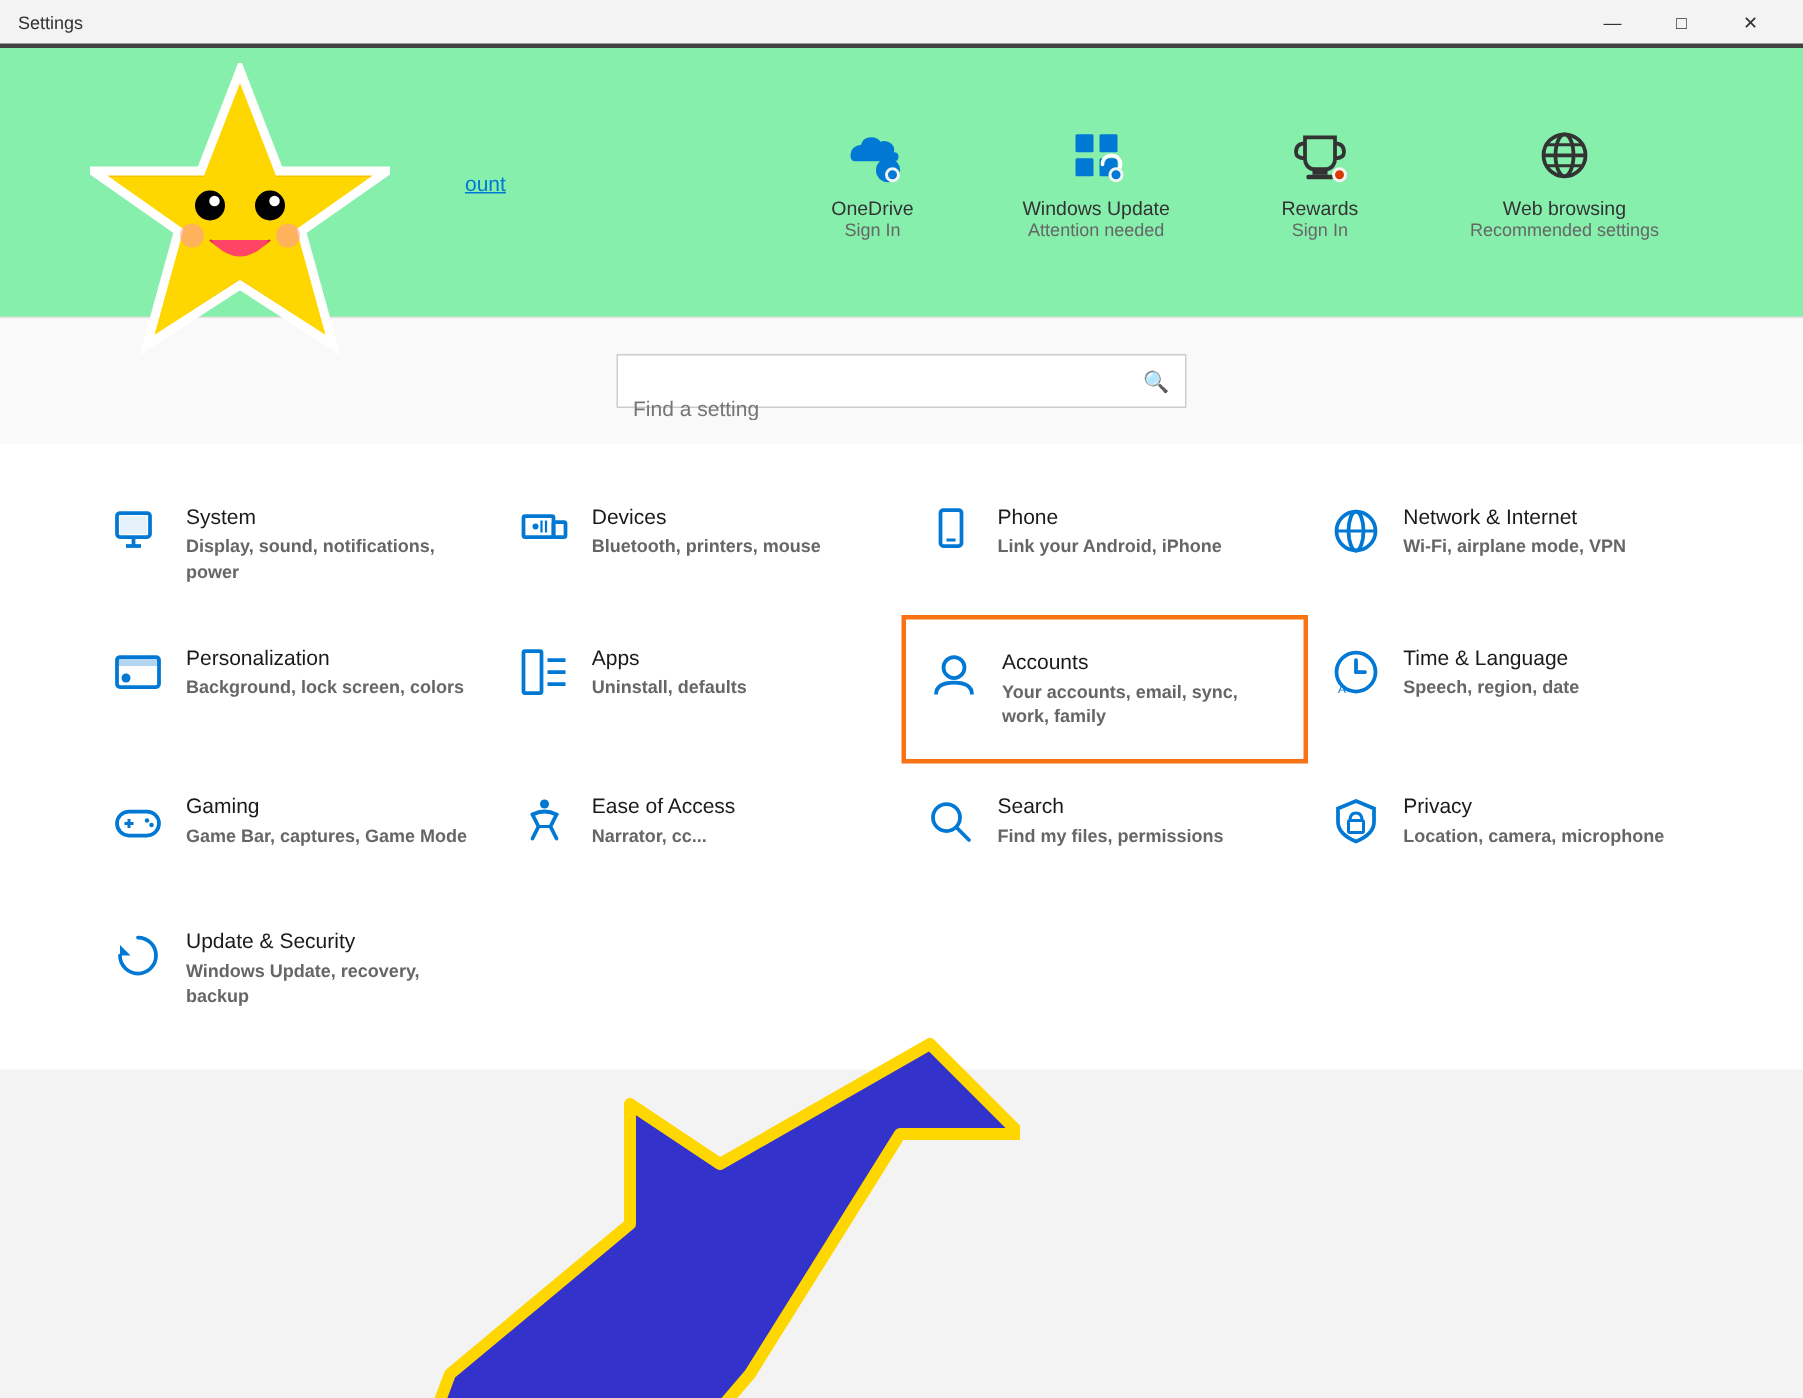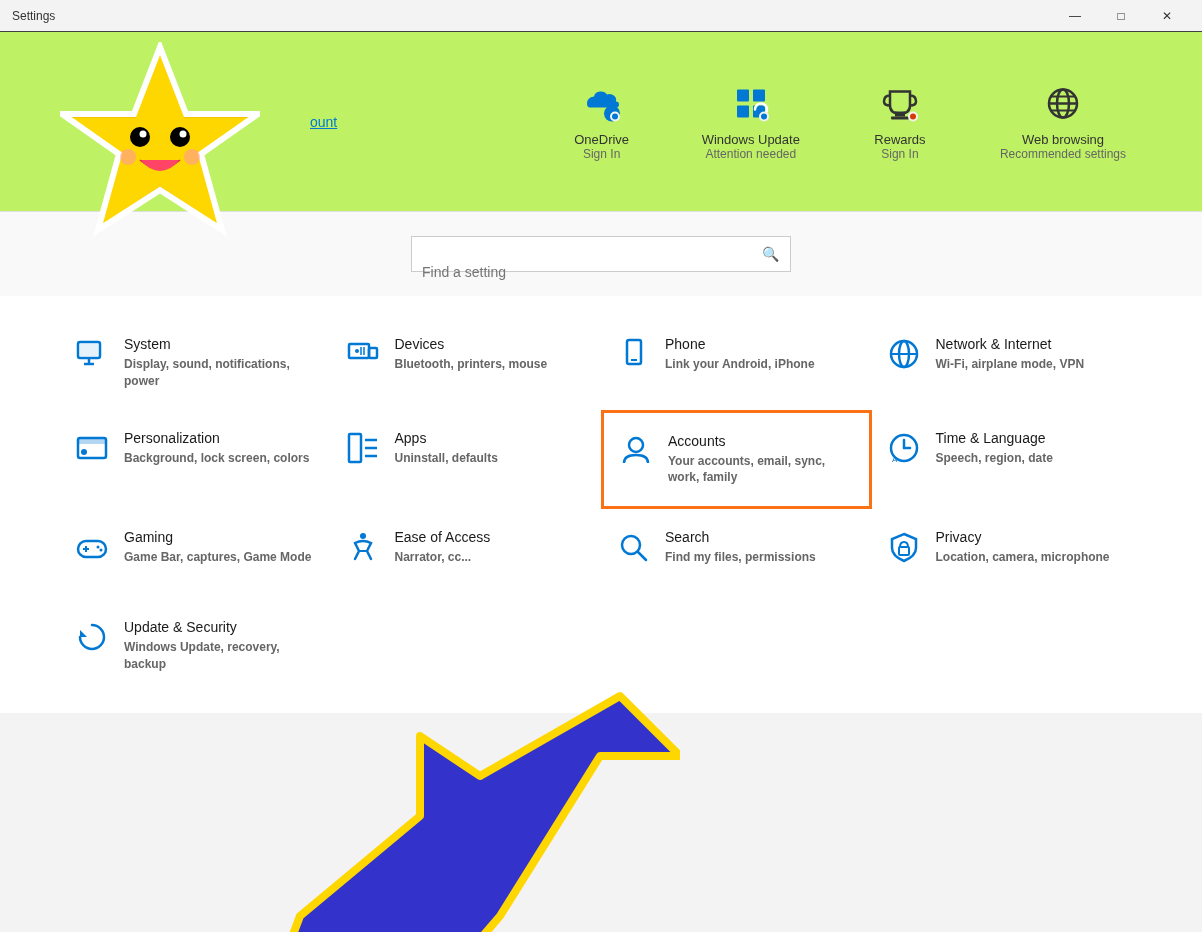--- a/index.html
+++ b/index.html
@@ -13,21 +13,21 @@
     }
 
     
     .title-bar {
       background: #f3f3f3;
       height: 32px;
       display: flex;
       align-items: center;
       justify-content: space-between;
       padding: 0 12px;
-      border-bottom: 1px solid #404040;
+      border-bottom: 3px solid #404040;
     }
     .title-bar-title {
       font-size: 12px;
       color: #333;
     }
     .title-bar-controls {
       display: flex;
       gap: 0;
     }
     .title-bar-btn {
@@ -38,21 +38,21 @@
       cursor: pointer;
       display: flex;
       align-items: center;
       justify-content: center;
       font-size: 12px;
       color: #333;
     }
 
     
     .top-banner {
-      background: #bef264;
+      background: #86efac;
       height: 180px;
       display: flex;
       align-items: center;
       padding: 0 20px;
       border-bottom: 1px solid #e0e0e0;
       position: relative;
     }
 
     .star-mascot {
       width: 200px;
@@ -76,21 +76,21 @@
       font-size: 14px;
       color: #0078d4;
       cursor: pointer;
       text-decoration: underline;
     }
 
     .banner-items {
       display: flex;
       gap: 60px;
       position: absolute;
-      right: 76px;
+      right: 96px;
       top: 50%;
       transform: translateY(-50%);
     }
 
     .banner-item {
       display: flex;
       flex-direction: column;
       align-items: center;
       cursor: pointer;
       min-width: 80px;

